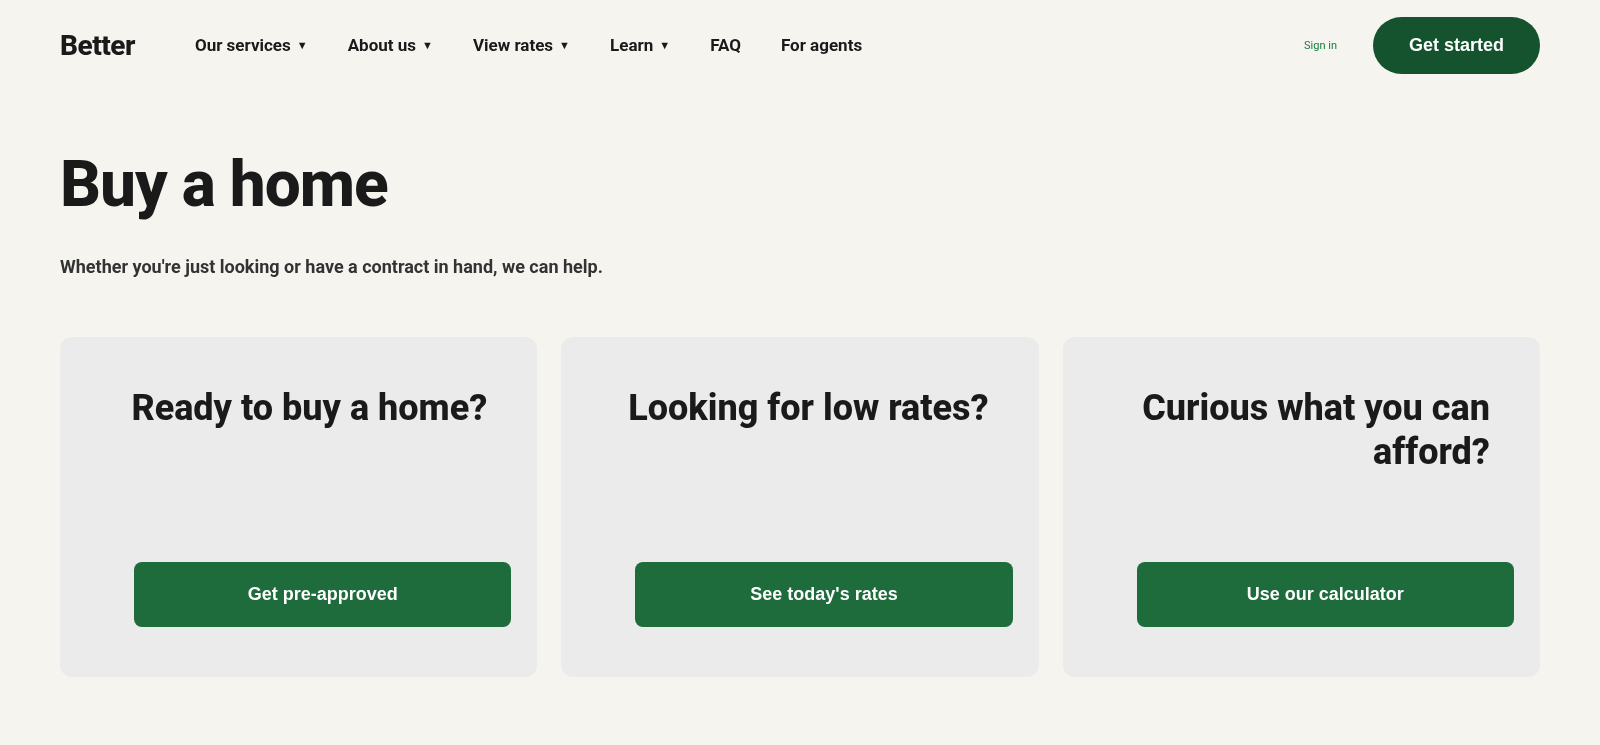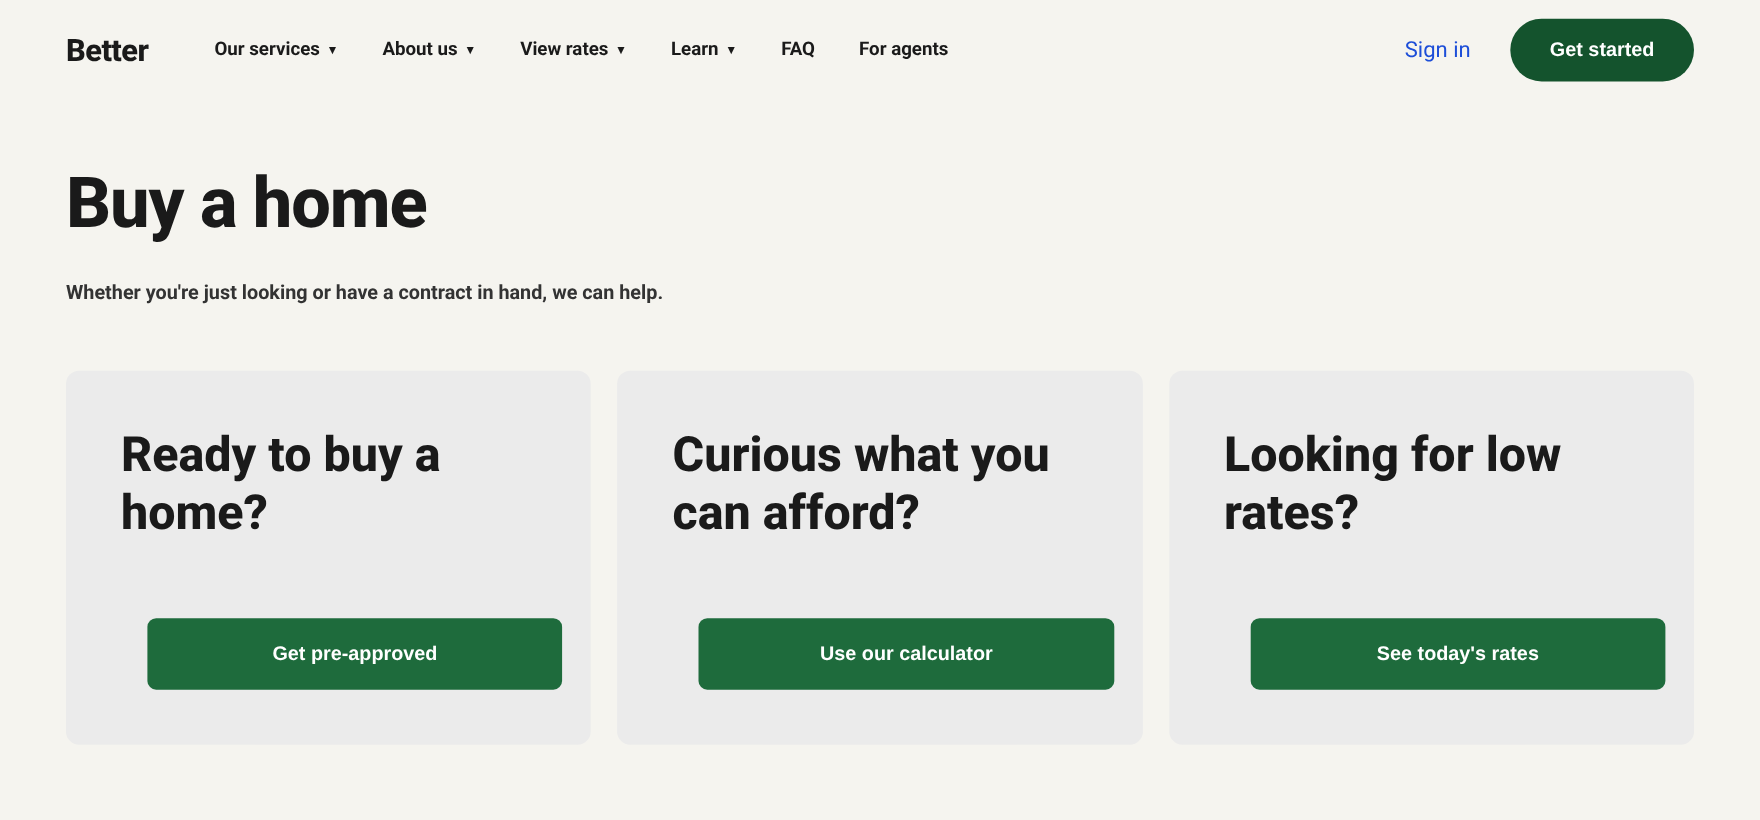--- a/index.html
+++ b/index.html
@@ -59,22 +59,22 @@
     }
 
     .nav-right {
       display: flex;
       align-items: center;
       gap: 20px;
       margin-left: auto;
     }
 
     .sign-in {
-      font-size: 20px;
-      color: #1d4ed8;
+      font-size: 11px;
+      color: #15803d;
       cursor: pointer;
       padding: 10px 16px;
       font-weight: 400;
     }
 
     .get-started-btn {
       background-color: #14532d;
       color: #ffffff;
       border: none;
       border-radius: 50px;
@@ -118,25 +118,26 @@
       border-radius: 12px;
       padding: 50px 50px 50px 50px;
       flex: 1;
       display: flex;
       flex-direction: column;
       justify-content: space-between;
       min-height: 340px;
     }
 
     .card-title {
-      font-size: 44px;
+      font-size: 36px;
       font-weight: 800;
       color: #1a1a1a;
       line-height: 1.2;
       margin-bottom: 40px;
+      text-align: right;
     }
 
     .card-btn {
       background-color: #1e6b3c;
       color: #ffffff;
       border: none;
       border-radius: 8px;
       padding: 22px 30px;
       font-size: 18px;
       font-weight: 700;
@@ -184,21 +185,21 @@
 <main>
   <h1 class="page-title">Buy a home</h1>
   <p class="page-subtitle">Whether you're just looking or have a contract in hand, we can help.</p>
 
   <div class="cards-container">
     <div class="card">
       <h2 class="card-title">Ready to buy a home?</h2>
       <button class="card-btn">Get pre-approved</button>
     </div>
     <div class="card">
+      <h2 class="card-title">Looking for low rates?</h2>
+      <button class="card-btn">See today's rates</button>
+    </div>
+    <div class="card">
       <h2 class="card-title">Curious what you can afford?</h2>
       <button class="card-btn">Use our calculator</button>
     </div>
-    <div class="card">
-      <h2 class="card-title">Looking for low rates?</h2>
-      <button class="card-btn">See today's rates</button>
-    </div>
   </div>
 </main>
 
 </body></html>

